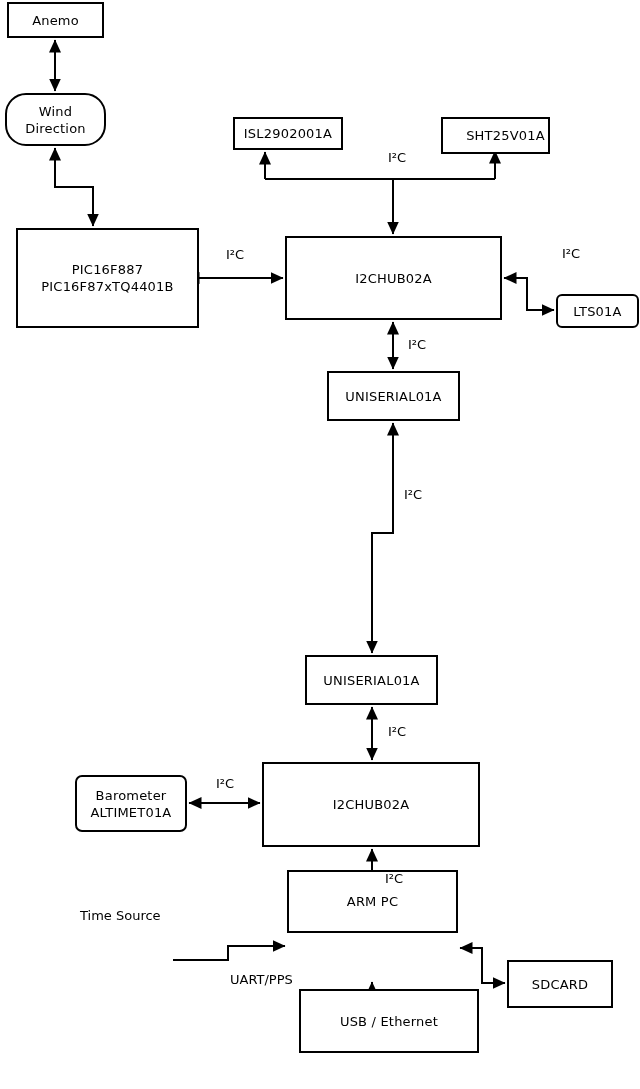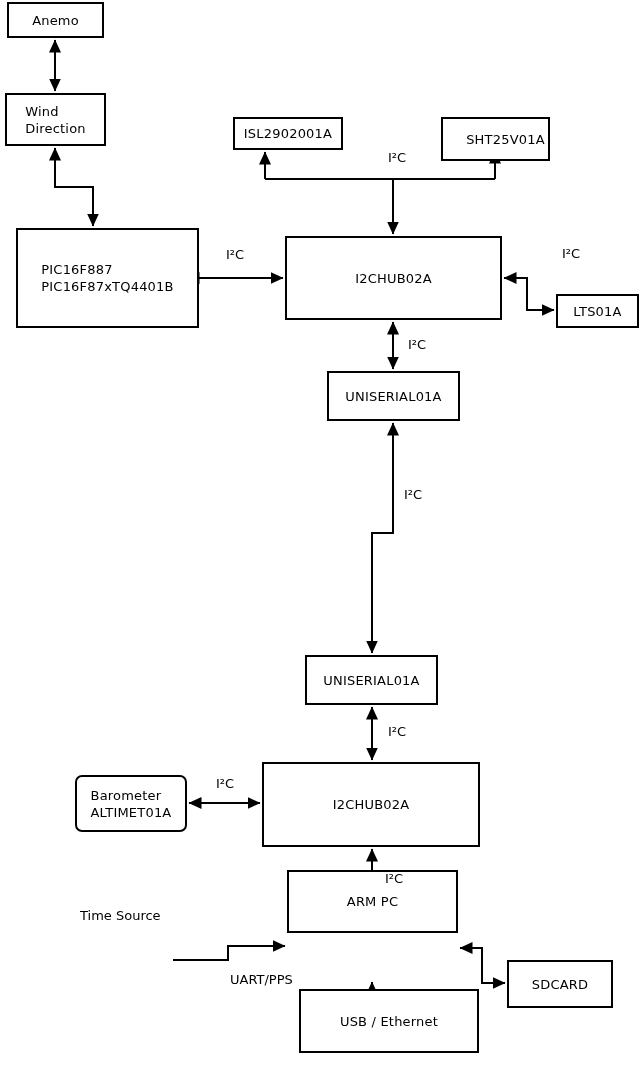--- a/index.html
+++ b/index.html
@@ -11,39 +11,40 @@
     color:#000;
     overflow:hidden;
   }
   #wires{position:absolute;left:0;top:0;width:640px;height:1089px;}
   .node{
     position:absolute;
     box-sizing:border-box;
     border:2px solid #000;
     background:#ffffff;
     display:flex;align-items:center;justify-content:center;
+    text-align:center;
   }
   .nlabel{
     font-size:13px;line-height:17px;
     white-space:pre-line;
     letter-spacing:0.2px;
   }
   .elabel{
     position:absolute;
     font-size:13px;line-height:16px;
     white-space:nowrap;
   }
   
   #n-anemo    {left:7px;   top:2px;    width:97px;  height:36px;}
-  #n-wind     {left:5px;   top:93px;   width:101px; height:53px;}
+  #n-wind     {left:5px;   top:93px;   width:101px; height:53px;border-radius:21px;}
   #n-pic      {left:16px;   top:228px;  width:183px; height:100px;}
   #n-isl      {left:233px; top:117px;  width:110px; height:33px;}
-  #n-sht      {left:441px; top:117px;  width:109px; height:44px;padding-left:20px;}
+  #n-sht      {left:441px; top:117px;  width:109px; height:37px;padding-left:20px;}
   #n-hub1     {left:285px; top:236px;  width:217px; height:84px;}
-  #n-lts      {left:556px; top:294px;  width:83px;  height:34px;}
+  #n-lts      {left:556px; top:294px;  width:83px;  height:34px;border-radius:6px;}
   #n-uni1     {left:327px; top:371px;  width:133px; height:50px;}
   #n-uni2     {left:305px; top:655px;  width:133px; height:50px;}
   #n-baro     {left:75px;  top:775px;  width:112px; height:57px;border-radius:7px;}
   #n-hub2     {left:262px; top:762px;  width:218px; height:85px;}
   #n-arm      {left:287px; top:870px;  width:171px; height:63px;}
   #n-gps      {left:68px;  top:937px;  width:104px; height:45px;}
   #n-sdcard   {left:507px; top:960px;  width:106px; height:48px;}
   #n-usb      {left:282px; top:989px; width:180px; height:64px;margin-left:17px;}
   
   #l-i2c-pic      {left:226px; top:247px;}

